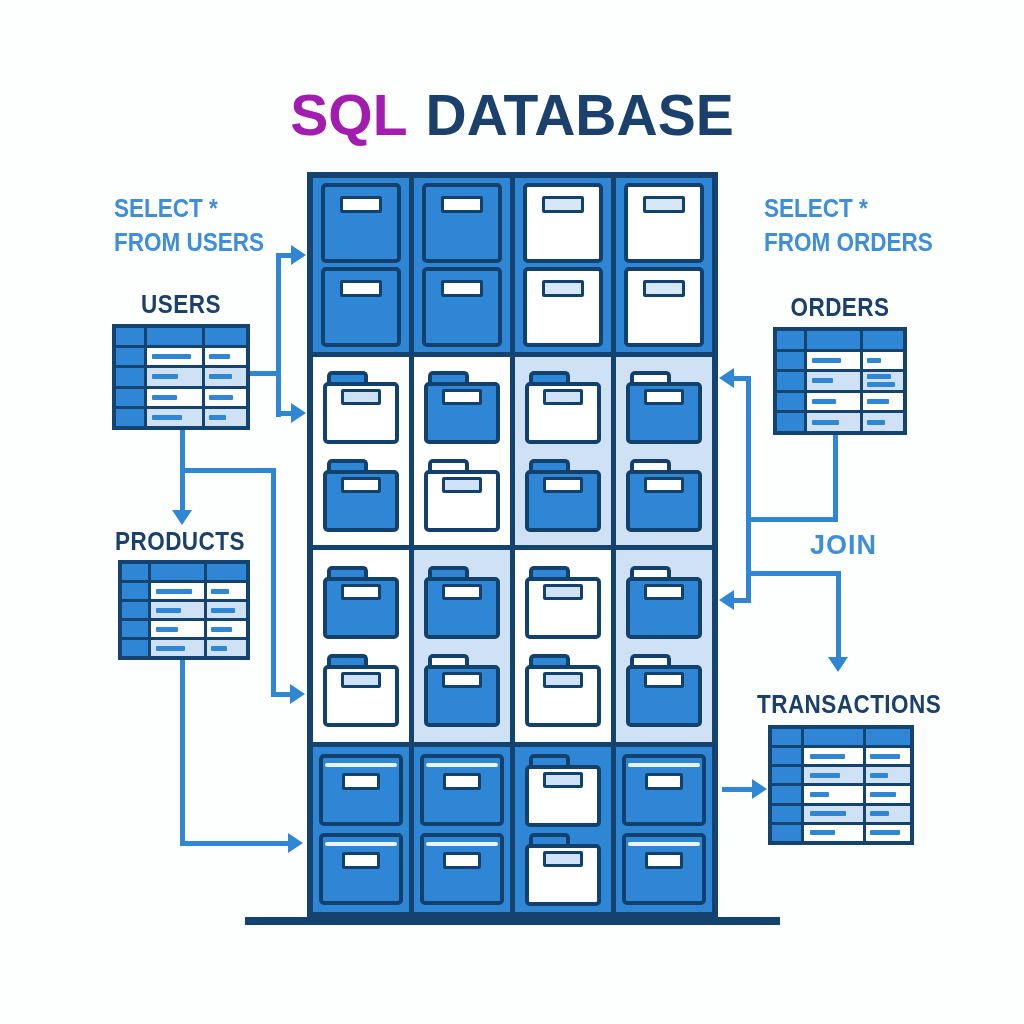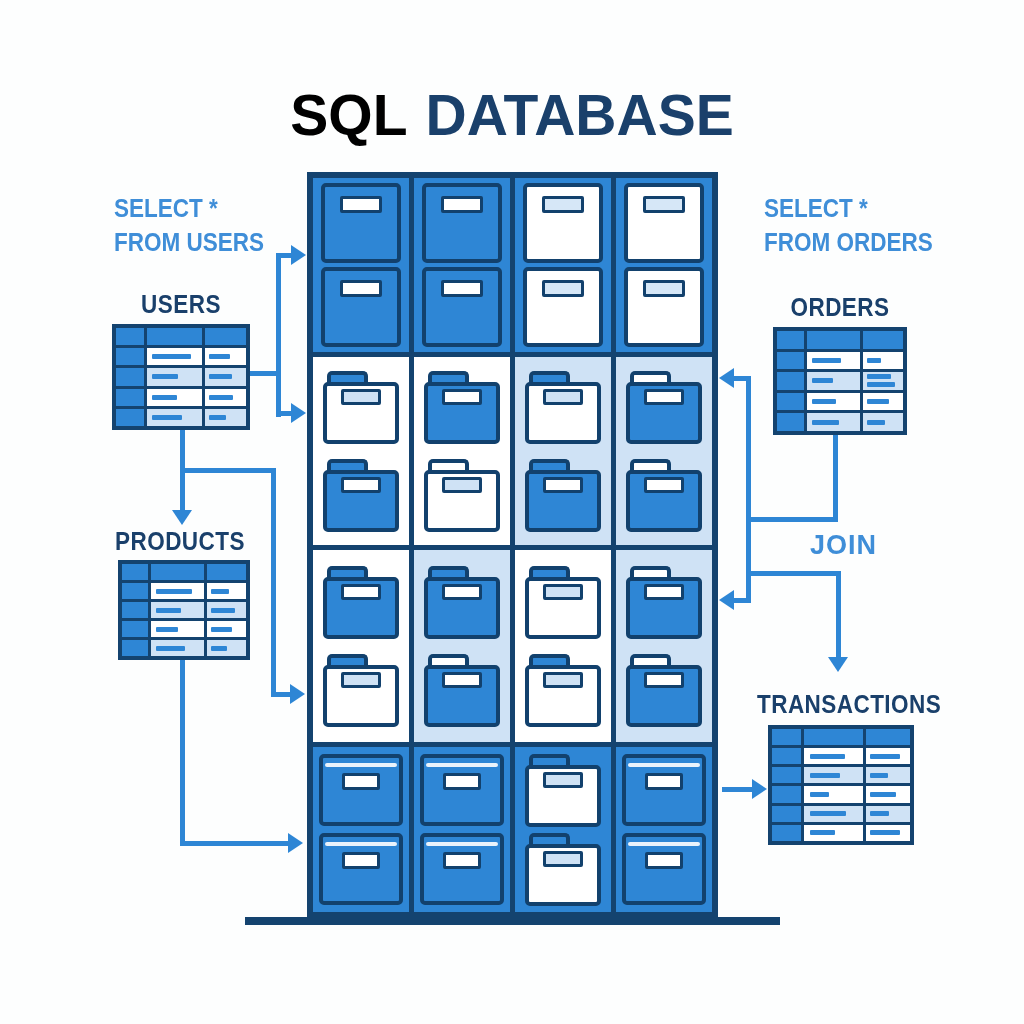--- a/index.html
+++ b/index.html
@@ -3,21 +3,21 @@
 <meta charset="utf-8">
 <style>
   html,body{margin:0;padding:0;}
   body{
     width:1024px;height:1024px;position:relative;background:#fdfefe;
     font-family:"Liberation Sans", sans-serif;overflow:hidden;
   }
   
   .title{position:absolute;top:82px;left:0;width:100%;text-align:center;
     font-size:57px;font-weight:700;letter-spacing:0px;white-space:nowrap;}
-  .title .t1{color:#000000;margin-right:18px;}
+  .title .t1{color:#a21caf;margin-right:18px;}
   .title .t2{color:#1a406b;}
   
   .query{position:absolute;font-weight:700;color:#3f8ed8;font-size:25px;line-height:1.35;
     transform:scaleX(0.9);transform-origin:left top;white-space:nowrap;}
   .join{position:absolute;font-weight:700;color:#3f8ed8;font-size:27px;letter-spacing:1px;}
   
   #cabinet{position:absolute;left:307px;top:172px;width:411px;height:746px;
     background:#14436f;border:6px solid #14436f;box-sizing:border-box;
     display:flex;flex-direction:column;gap:5px;}
   .section{display:grid;grid-template-columns:repeat(4,1fr);gap:5px;}

